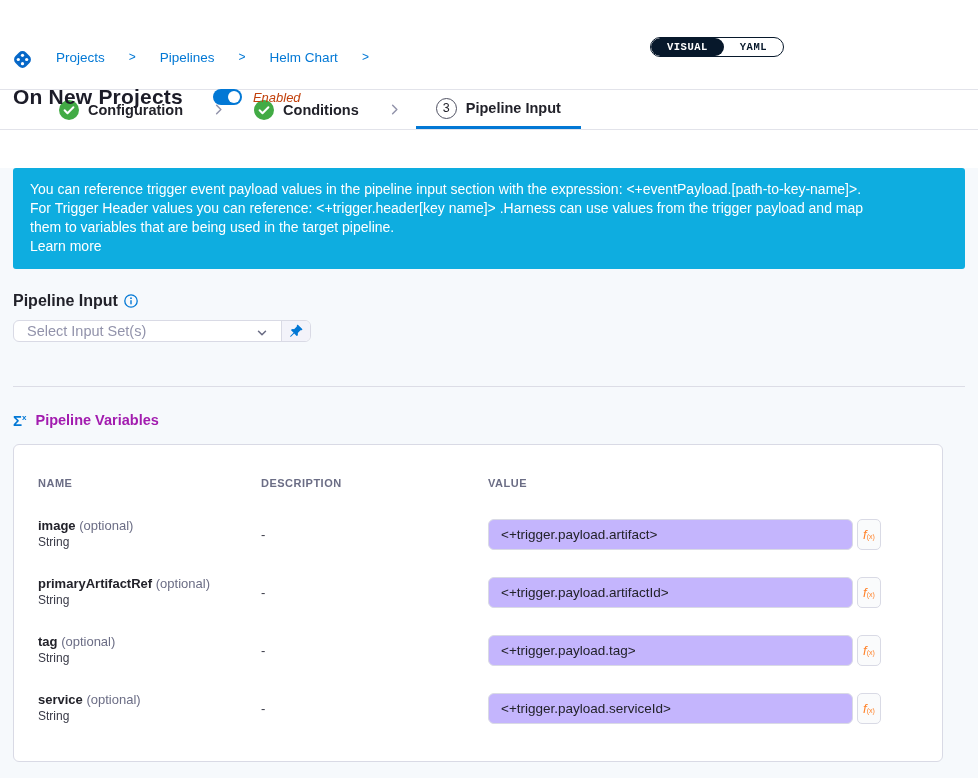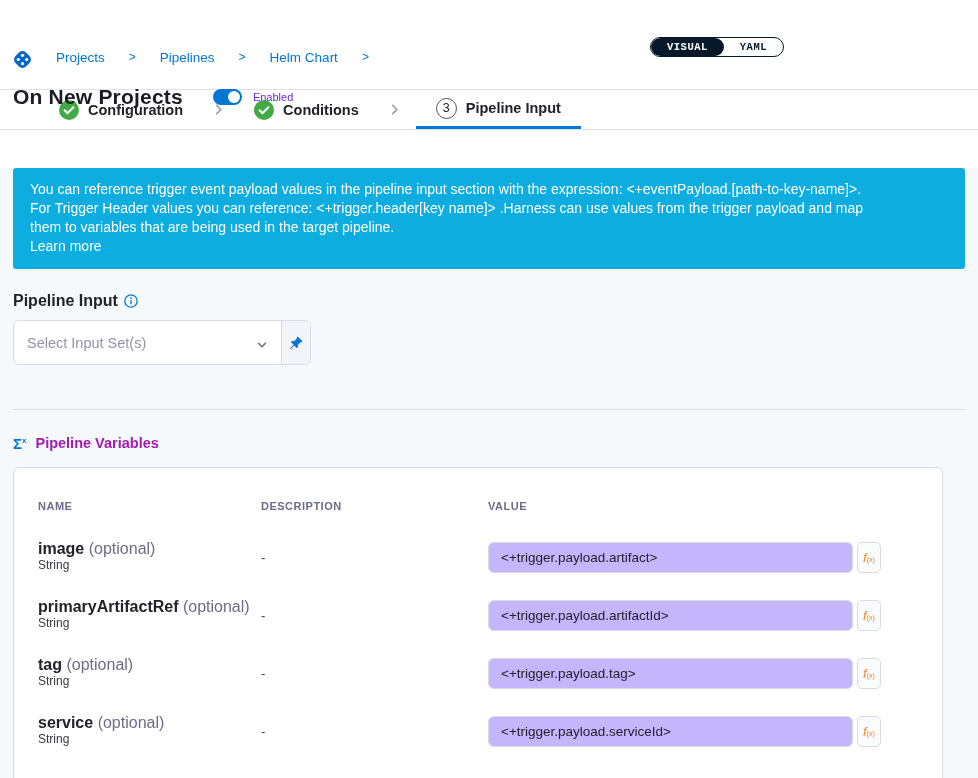--- a/index.html
+++ b/index.html
@@ -12,21 +12,21 @@
   .breadcrumb { display:flex; align-items:flex-start; gap:24px; font-size:13.5px;margin-top:38px; }
   .crumb { color:#0278d5; cursor:pointer; }
   .crumb-sep { color:#0278d5; font-size:12px; }
   .logo { width:19px; height:19px; display:inline-block; }
   .title-row { display:flex; align-items:center; margin-top:16px; }
   .page-title { font-size:21px; font-weight:700; color:#1c1c28; letter-spacing:0.2px; }
   .switch { width:29px; height:16px; border-radius:9px; background:#0278d5; position:relative;
     margin-left:30px; cursor:pointer; flex:none; }
   .switch .knob { position:absolute; right:2px; top:2px; width:12px; height:12px;
     border-radius:50%; background:#fff; }
-  .switch-label { margin-left:11px; font-size:11px; color:#6d28d9; }
+  .switch-label { margin-left:11px; font-size:13px; color:#c2410c;font-style:italic; }
   .view-toggle { position:absolute; top:37px; left:650px; display:flex; height:20px;
     border:1px solid #07182b; border-radius:11px; background:#fff; overflow:hidden; }
   .vt-seg { display:flex; align-items:center; justify-content:center; font-size:10.5px;
     font-weight:700; letter-spacing:0.5px; padding:0 16px; cursor:pointer;font-family:Liberation Mono, monospace; }
   .vt-visual { background:#07182b; color:#fff; border-radius:10px; }
   .vt-yaml { color:#07182b; }
 
   
   .tabbar { background:#fff; height:40px; display:flex; align-items:stretch;
     padding-left:45px; border-bottom:1px solid #e2e3ea; }
@@ -45,21 +45,21 @@
   .content { background:#f6f9fc; height:647px; padding:0 13px; }
 
   .banner { margin-top:38px; background:#0eade0; border-radius:3px; color:#fff;
     padding:12px 17px 13px 17px; font-size:14px; line-height:19px; }
   .banner-link { display:inline-block; margin-top:0px; color:#fff; cursor:pointer; }
 
   .section-heading { margin-top:23px; display:flex; align-items:center; gap:6px; }
   .section-heading .txt { font-size:16px; font-weight:700; color:#22222a; }
   .info-icon { width:14px; height:14px; }
 
-  .input-group { margin-top:10px; display:inline-flex; height:45px;
+  .input-group { margin-top:10px; display:inline-flex; height:22px;
     border:1px solid #d9dae5; border-radius:6px; background:#fff; overflow:hidden; }
   .select-box { width:268px; display:flex; align-items:center; justify-content:space-between;
     padding:0 13px; cursor:pointer; border-right:1px solid #d9dae5; }
   .select-placeholder { color:#9293ab; font-size:14.5px; }
   .chevron-down { width:12px; height:12px; color:#6b6d85; }
   .pin-button { width:28px; display:flex; align-items:center; justify-content:center;
     background:#f3f3fa; border:none; cursor:pointer; }
   .pin-icon { width:14px; height:14px; }
 
   .hr { border:none; border-top:1px solid #dcdde6; margin-top:44px; }
@@ -68,21 +68,21 @@
   .sigma-icon { color:#0278d5; font-weight:700; font-size:15px; line-height:1; }
   .sigma-icon sup { font-size:8px; font-weight:700; }
   .vars-heading .txt { font-size:14.5px; font-weight:700; color:#a21caf; }
 
   .card { margin-top:16px; margin-right:22px; background:#fff; border:1px solid #d9dae5;
     border-radius:6px; padding:32px 24px 24px 24px; }
   .grid-head { display:grid; grid-template-columns:223px 227px 1fr; margin-bottom:16px; }
   .col-head { font-size:11px; font-weight:700; color:#6b6d85; letter-spacing:0.5px; }
   .var-row { display:grid; grid-template-columns:223px 227px 1fr; align-items:center;
     height:58px; }
-  .name-line { font-size:16px; line-height:17px; }
+  .name-line { font-size:13px; line-height:17px; }
   .var-name { font-weight:700; color:#22222a; }
   .var-optional { color:#6b6d85; }
   .var-type { font-size:12px; line-height:17px; color:#383946; }
   .desc-cell { font-size:13px; color:#383946; }
   .value-cell { display:flex; align-items:center; gap:4px; }
   .value-input { width:365px; height:31px; border:1px solid #d9dae5; border-radius:6px;
     padding:0 12px; font-size:13.5px; color:#22222a;
     font-family:"Liberation Sans", sans-serif; background:#c4b5fd; outline:none; }
   .fx-button { width:24px; height:31px; border:1px solid #d9dae5; border-radius:5px;
     background:#fafbfc; color:#ff832b; cursor:pointer; display:flex; align-items:center;

